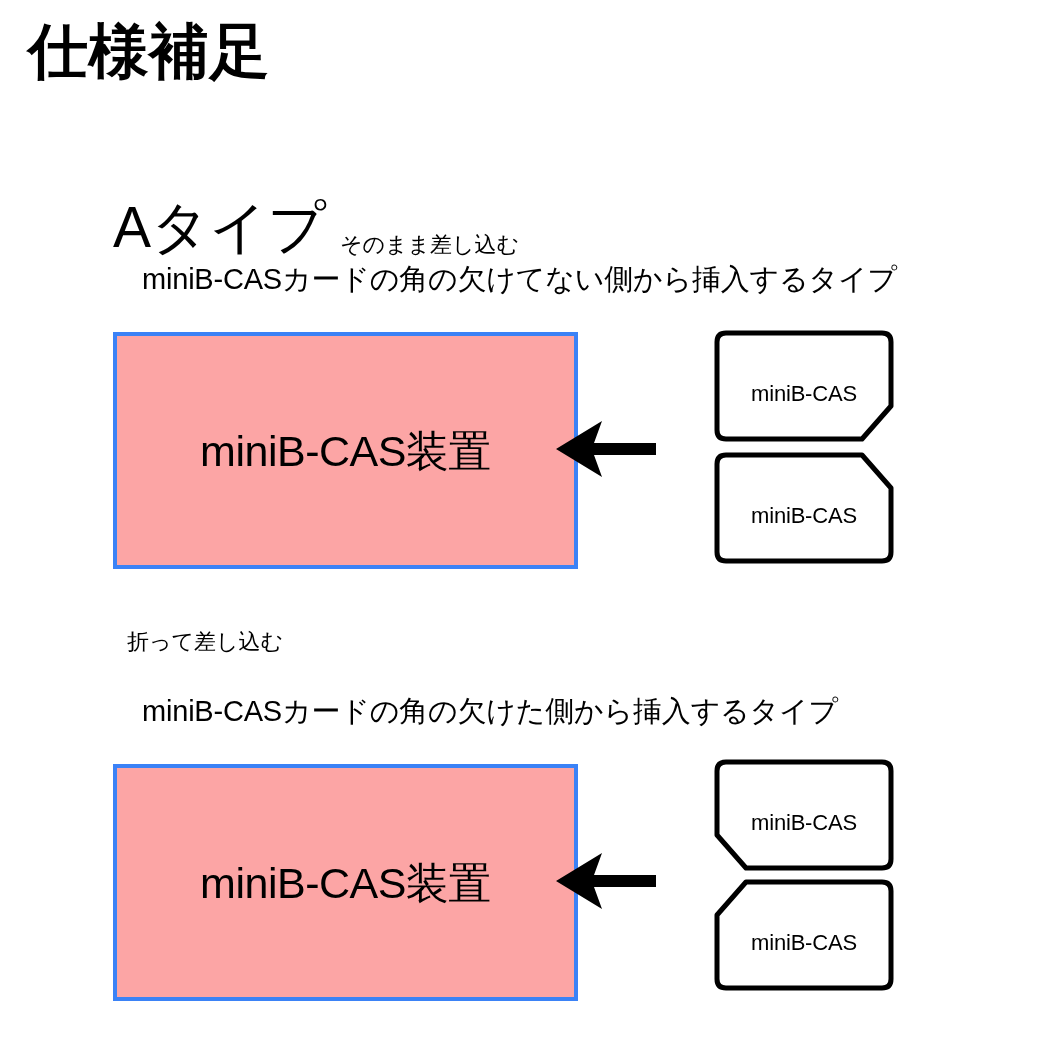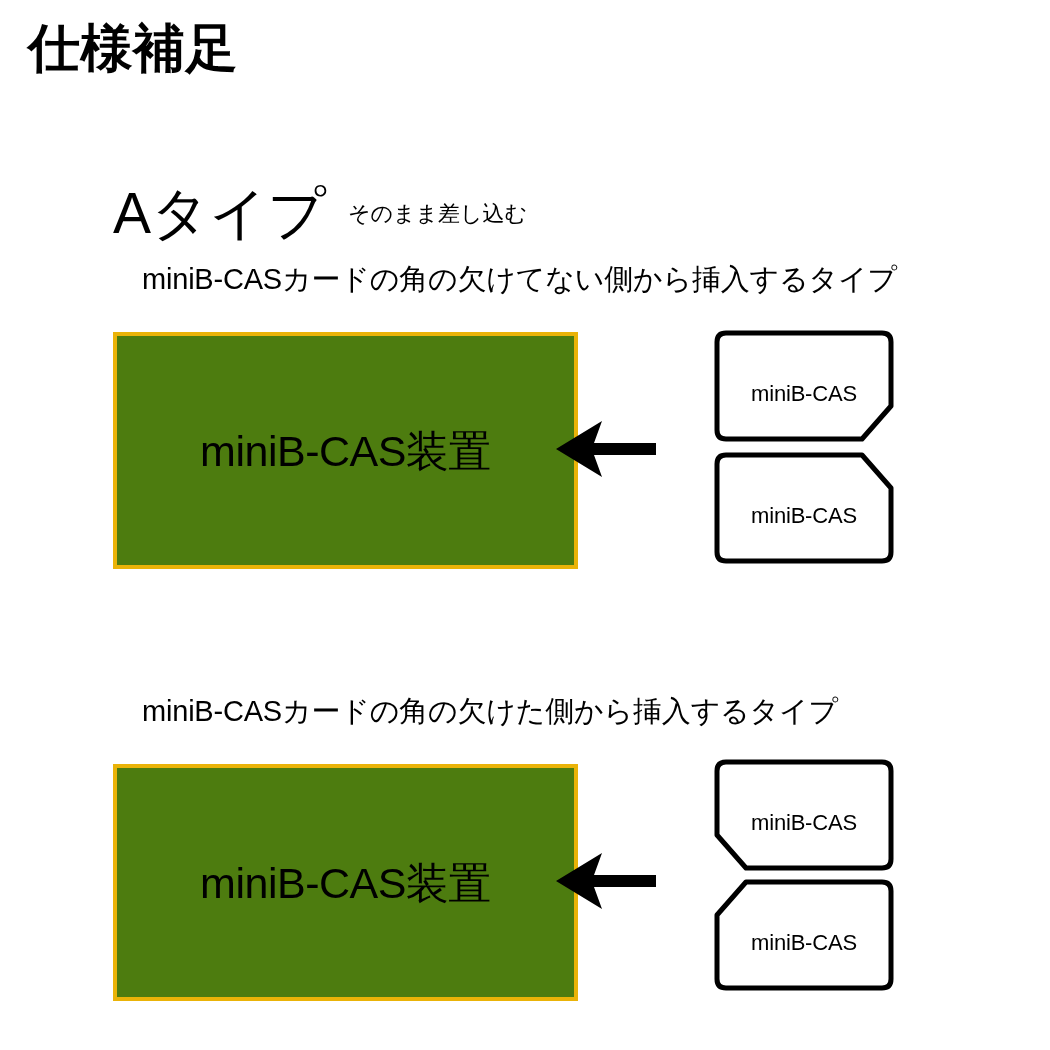--- a/index.html
+++ b/index.html
@@ -24,44 +24,43 @@
     top: 0;
     width: 1050px;
     height: 1050px;
   }
 
   
   .page-title {
     position: absolute;
     left: 28px;
     top: 22px;
-    font-size: 52px;
+    font-size: 60px;
     line-height: 1.0;
     font-weight: 700;
     letter-spacing: 0.5px;
     white-space: nowrap;
   }
 
   
   .section {
     position: absolute;
     left: 0;
     width: 1050px;
   }
   #section-a { top: 185px; }
   #section-b { top: 617px; }
 
   .section-head {
     position: absolute;
     left: 113px;
-    top: 0;
+    top: 14px;
     display: flex;
-    align-items: center;
-    white-space: nowrap;
-    gap: 8px;
+    align-items: flex-end;
+    white-space: nowrap;
   }
   .section-title {
     font-size: 57px;
     font-weight: 400;
     line-height: 1.0;
     letter-spacing: 0px;
   }
   .section-subtitle {
     font-size: 22px;
     font-weight: 400;
@@ -91,22 +90,22 @@
   }
 
   
   .device-box {
     position: absolute;
     left: 113px;
     top: 17px;
     width: 465px;
     height: 237px;
     box-sizing: border-box;
-    border: 4px solid #eab308;
-    background: #4d7c0f;
+    border: 4px solid #3b82f6;
+    background: #fca5a5;
   }
   .device-label {
     position: absolute;
     left: 0;
     right: 0;
     top: 50%;
     transform: translateY(-50%);
     text-align: center;
     font-size: 43px;
     line-height: 1.0;
@@ -192,20 +191,21 @@
         </svg>
         <div class="card-label">miniB-CAS</div>
       </div>
 
     </div>
   </div>
 
   <div class="section" id="section-b">
 
     <div class="section-head">
+      <span class="section-subtitle">折って差し込む</span>
     </div>
 
     <div class="section-desc">miniB-CASカードの角の欠けた側から挿入するタイプ</div>
 
     <div class="diagram">
 
       <div class="device-box">
         <div class="device-label">miniB-CAS装置</div>
       </div>
 

